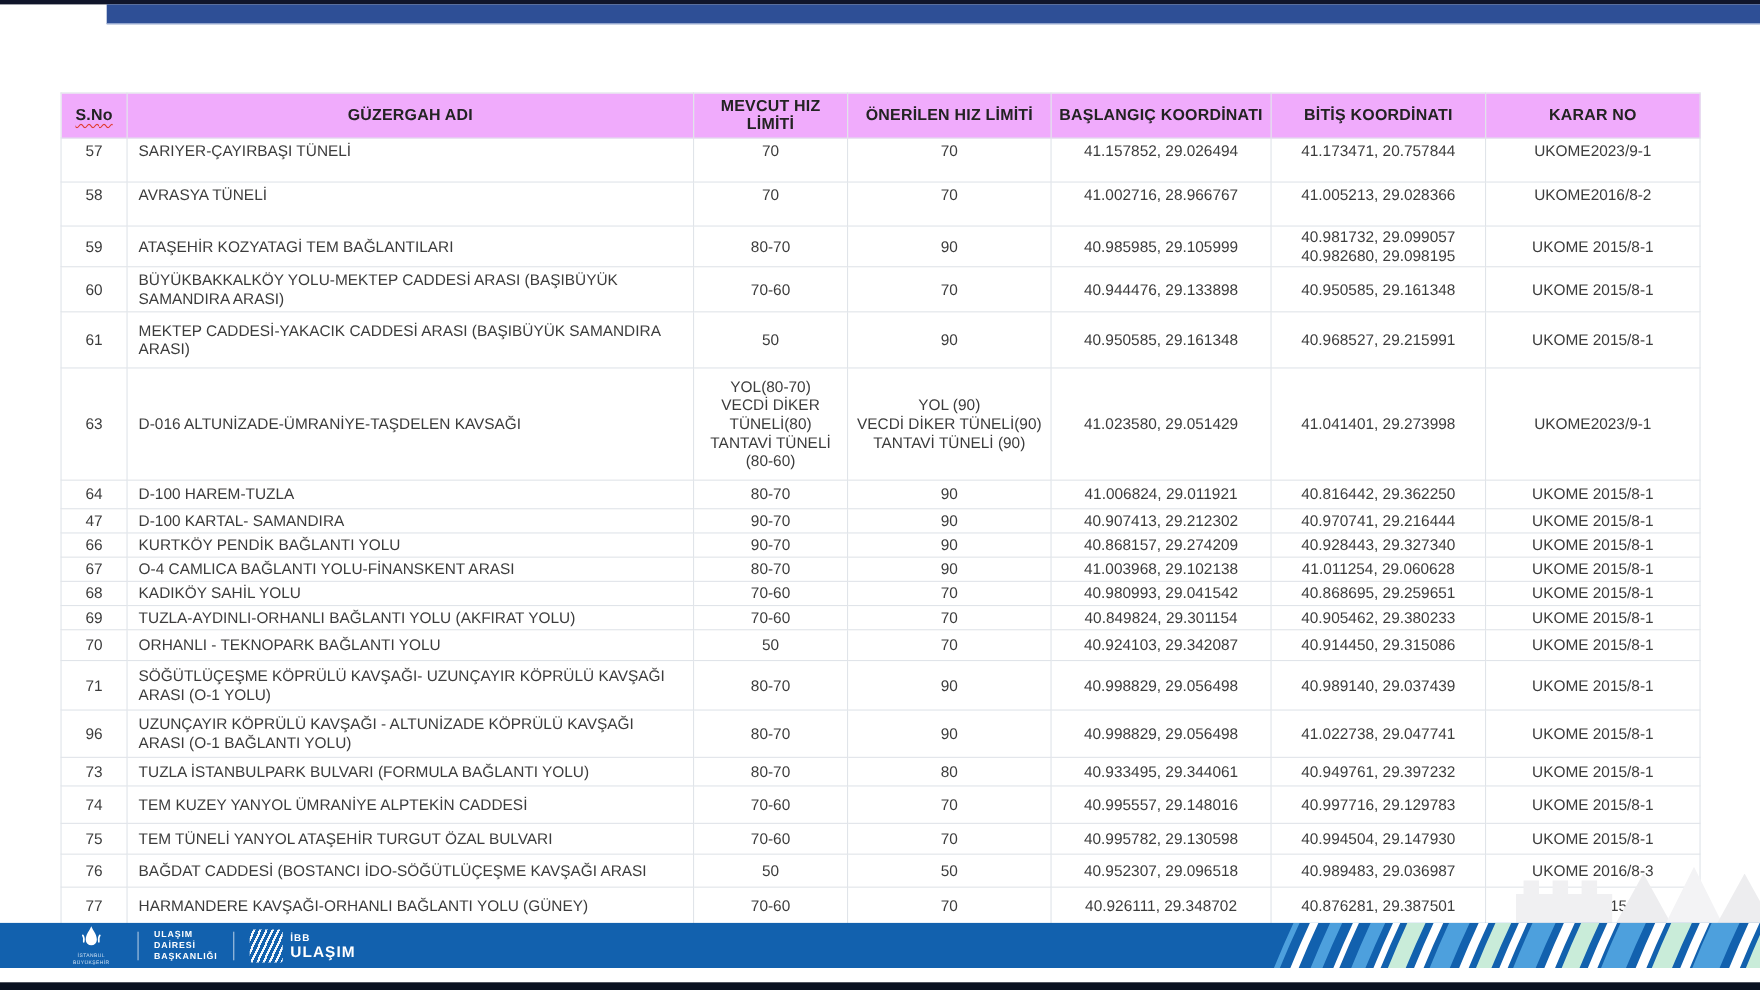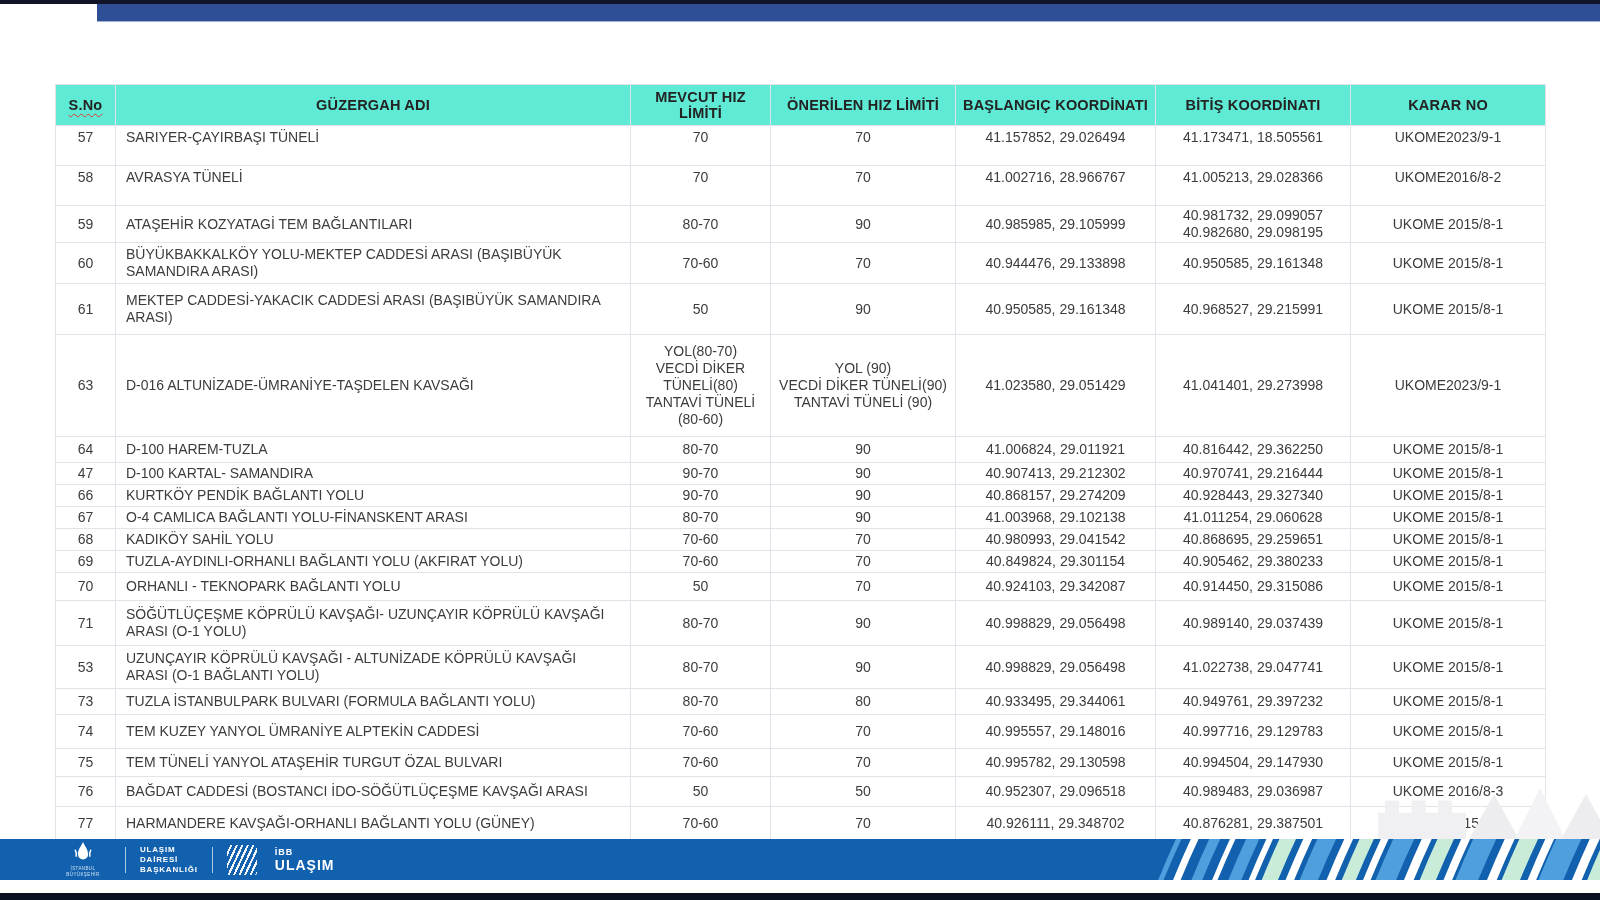--- a/index.html
+++ b/index.html
@@ -8,21 +8,21 @@
 
   
   .top-dark { position:absolute; left:0; top:0; width:1600px; height:4px; background:#10152a; }
   .top-blue { position:absolute; left:97px; top:4px; right:0; height:17px; background:#2e4f96; border-bottom:1px solid #9fb0d4; }
 
   
   table.speed { position:absolute; left:55px; top:84px; width:1490px; border-collapse:collapse; table-layout:fixed; }
   table.speed th, table.speed td { border:1px solid #e0e4e9; }
   table.speed thead th {
     font-size:14.5px; font-weight:bold; color:#232323; text-align:center;
-    padding:4px 2px; background:#5eead4; letter-spacing:.2px;
+    padding:4px 2px; background:#f0abfc; letter-spacing:.2px;
   }
   th.spellcheck span { text-decoration:underline; text-decoration-style:wavy; text-decoration-color:#e03c31; text-decoration-thickness:1px; text-underline-offset:3px; }
   table.speed tbody td {
     font-size:14px; color:#3c3c3c; vertical-align:middle; background:#ffffff;
     text-align:center; padding:4px 6px; line-height:17px; white-space:pre-line;
   }
   table.speed tbody td.c-route { text-align:left; padding-left:10px; padding-right:14px; }
   table.speed tbody td.c-no { text-align:center; }
 
   tbody tr:nth-child(1) td, tbody tr:nth-child(2) td { padding-top:3px; padding-bottom:19px; }
@@ -48,21 +48,21 @@
   .tri.t3 { left:204px; background:#ededef; }
 
   
   .footer-blue { position:absolute; left:0; right:0; bottom:20px; height:41px; background:#1261ae; overflow:hidden; }
   .footer-dark { position:absolute; left:0; right:0; bottom:0; height:7px; background:#0a1120; }
   .footer-left { position:absolute; left:55px; top:0; height:41px; display:flex; align-items:center; gap:14px; color:#ffffff; }
   .emblem-wrap { display:flex; flex-direction:column; align-items:center; width:56px; }
   .emblem-caption { font-size:4.5px; letter-spacing:.4px; color:#cfe2f4; text-align:center; line-height:1.3; white-space:pre-line; margin-top:1px; }
   .vdiv { width:1px; height:26px; background:rgba(255,255,255,.65); }
   .dept { font-size:8px; font-weight:bold; letter-spacing:.8px; line-height:1.25; white-space:pre-line; color:#ffffff; }
-  .brand { display:flex; align-items:center; gap:18px; }
+  .brand { display:flex; align-items:center; gap:7px; }
   .brand-badge { width:30px; height:30px; border-radius:2px;
     background:repeating-linear-gradient(115deg,#1261ae 0 3px,#ffffff 3px 5px); opacity:.95; }
   .brand-text { line-height:1; }
   .brand-top { font-size:9px; font-weight:bold; letter-spacing:1px; }
   .brand-bottom { font-size:14px; font-weight:bold; letter-spacing:1px; margin-top:1px; }
   .stripes-svg { position:absolute; right:0; top:0; height:41px; }
 </style>
 </head>
 <body>
 
@@ -92,21 +92,21 @@
         <th>KARAR NO</th>
       </tr>
     </thead>
     <tbody>
         <tr>
       <td class="c-no">57</td>
       <td class="c-route">SARIYER-ÇAYIRBAŞI TÜNELİ</td>
       <td>70</td>
       <td>70</td>
       <td>41.157852, 29.026494</td>
-      <td>41.173471, 18.505561</td>
+      <td>41.173471, 20.757844</td>
       <td>UKOME2023/9-1</td>
     </tr>
         <tr>
       <td class="c-no">58</td>
       <td class="c-route">AVRASYA TÜNELİ</td>
       <td>70</td>
       <td>70</td>
       <td>41.002716, 28.966767</td>
       <td>41.005213, 29.028366</td>
       <td>UKOME2016/8-2</td>
@@ -220,21 +220,21 @@
         <tr>
       <td class="c-no">71</td>
       <td class="c-route">SÖĞÜTLÜÇEŞME KÖPRÜLÜ KAVŞAĞI- UZUNÇAYIR KÖPRÜLÜ KAVŞAĞI ARASI (O-1 YOLU)</td>
       <td>80-70</td>
       <td>90</td>
       <td>40.998829, 29.056498</td>
       <td>40.989140, 29.037439</td>
       <td>UKOME 2015/8-1</td>
     </tr>
         <tr>
-      <td class="c-no">53</td>
+      <td class="c-no">96</td>
       <td class="c-route">UZUNÇAYIR KÖPRÜLÜ KAVŞAĞI  - ALTUNİZADE KÖPRÜLÜ KAVŞAĞI ARASI (O-1 BAĞLANTI YOLU)</td>
       <td>80-70</td>
       <td>90</td>
       <td>40.998829, 29.056498</td>
       <td>41.022738, 29.047741</td>
       <td>UKOME 2015/8-1</td>
     </tr>
         <tr>
       <td class="c-no">73</td>
       <td class="c-route">TUZLA İSTANBULPARK BULVARI (FORMULA BAĞLANTI YOLU)</td>

